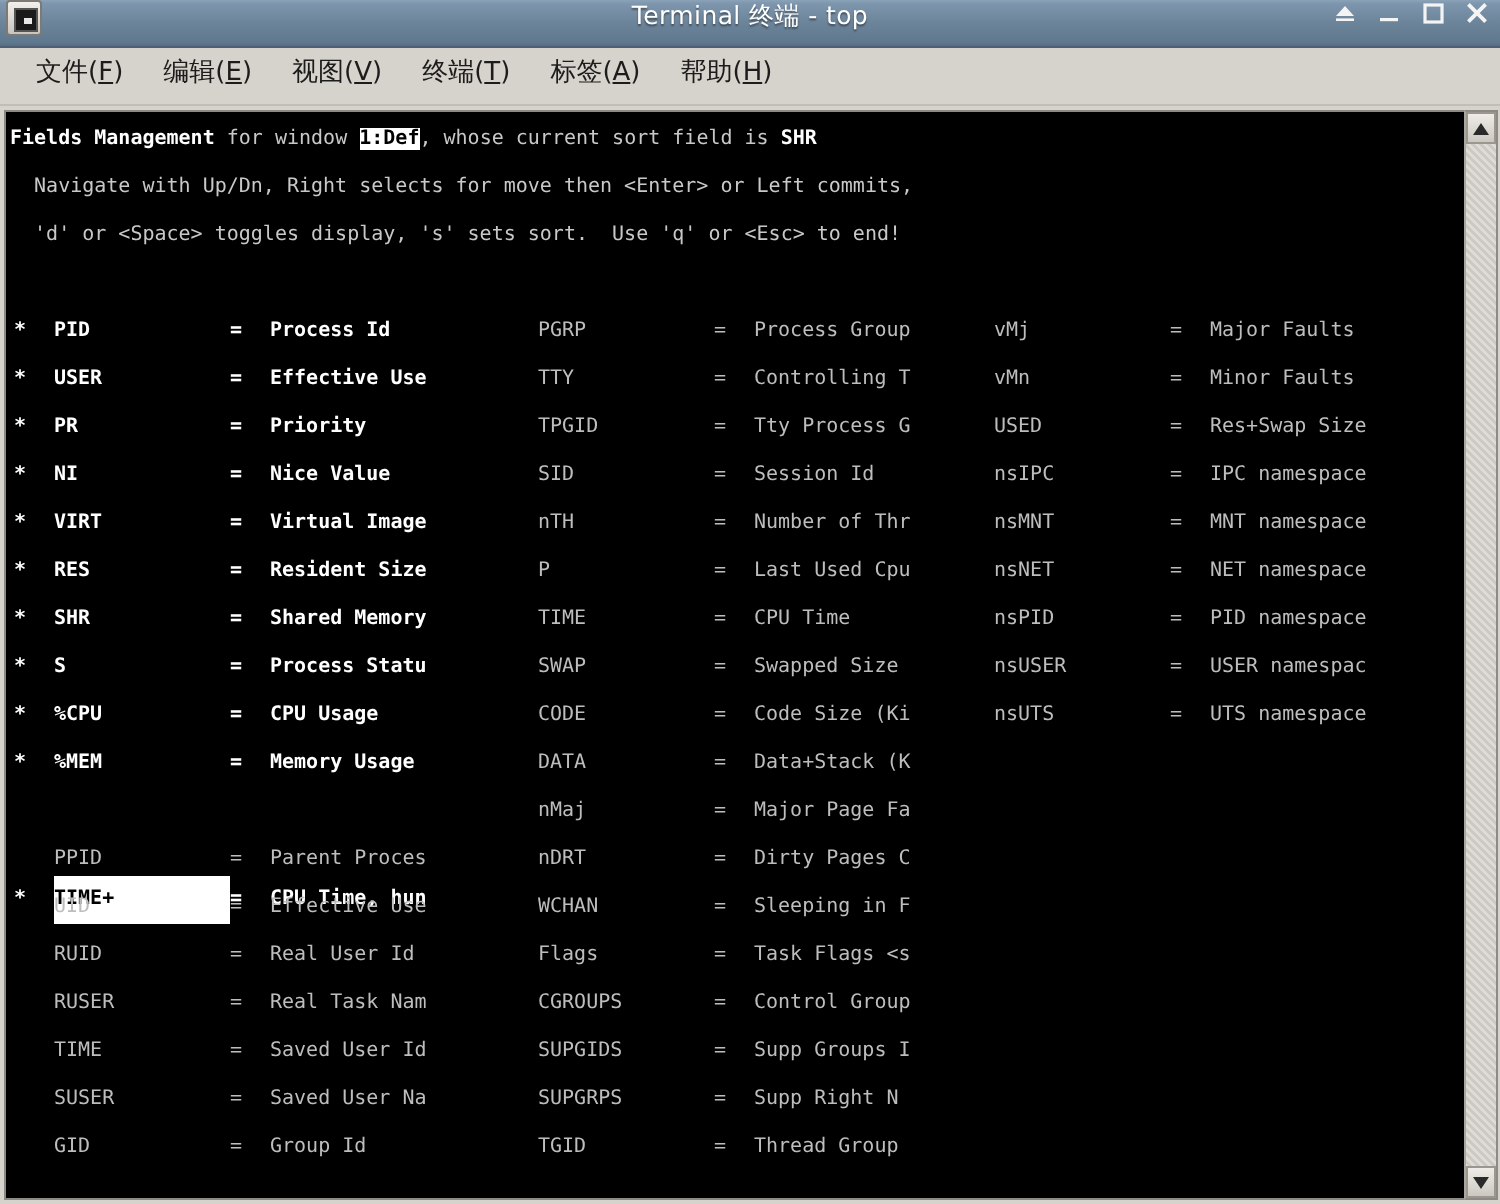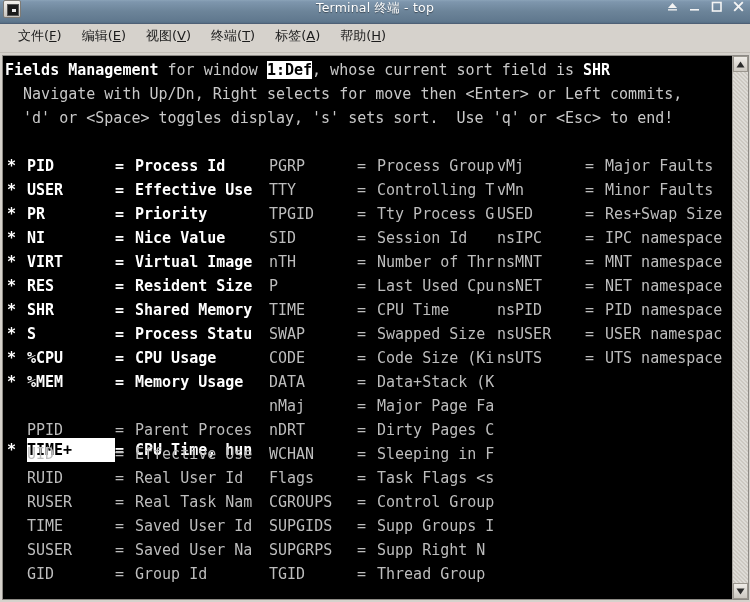--- a/index.html
+++ b/index.html
@@ -128,21 +128,21 @@
   }
   .term {
     flex: 1 1 auto;
     background: #000000;
     border: 1px solid #8d8a85;
     border-right: none;
     box-sizing: border-box;
     overflow: hidden;
     position: relative;
     font-family: "DejaVu Sans Mono", "Liberation Mono", monospace;
-    font-size: 15px;
+    font-size: 10px;
     line-height: 24px;
     color: #c8c8c8;
     padding: 2px 0 0 2px;
   }
 
   .hdr-line {
     white-space: pre;
     height: 24px;
     color: #c8c8c8;
   }

